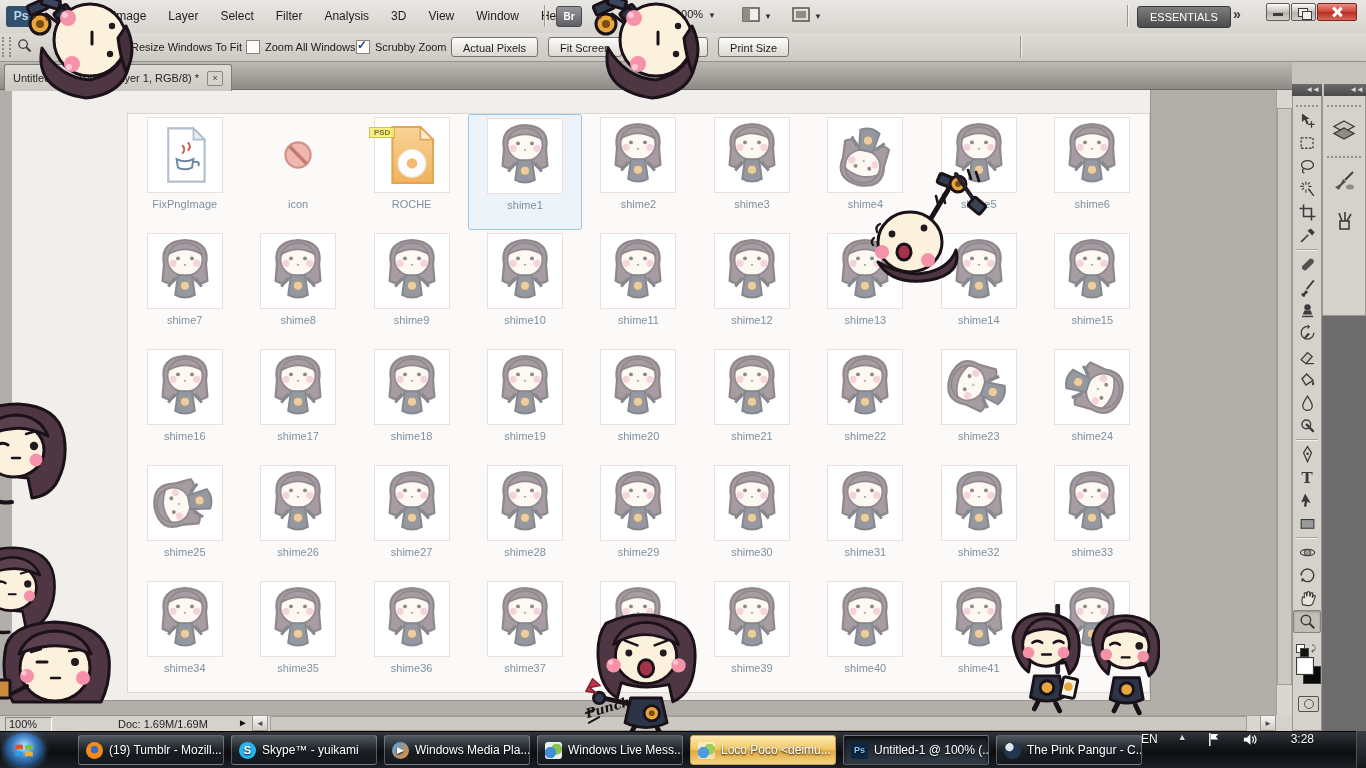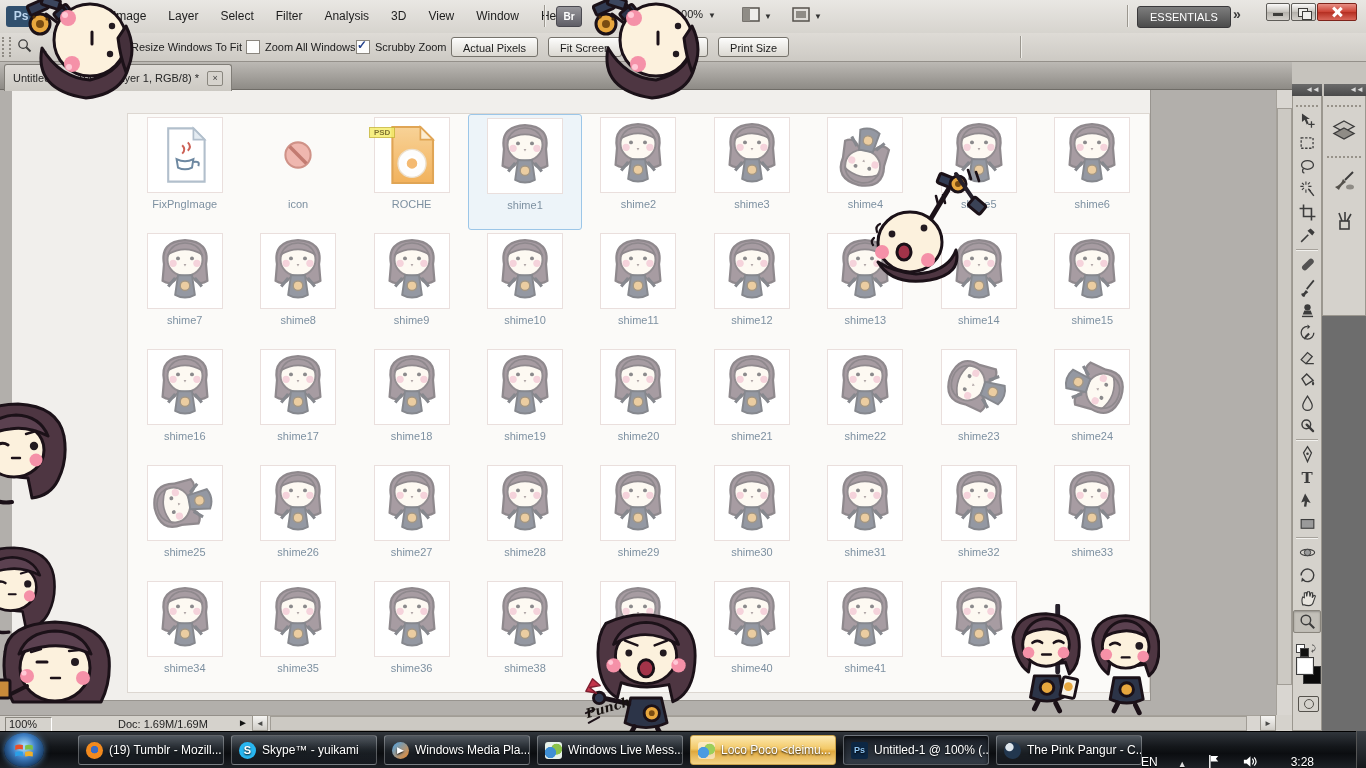--- a/index.html
+++ b/index.html
@@ -137,21 +137,21 @@
   .ticon.firefox{background:radial-gradient(circle at 50% 45%,#3a6bc4 0 28%,#f28a1e 32% 76%,#c6570e);}
   .ticon.skype{background:#28b6f0;color:#fff;font-size:11px;font-weight:bold;text-align:center;line-height:17px;}
   .ticon.skype::after{content:"S";}
   .ticon.wmp{background:linear-gradient(135deg,#4aa3e8,#f08a2a);color:#fff;font-size:9px;text-align:center;line-height:17px;}
   .ticon.wmp::after{content:"▶";}
   .ticon.wlm{border-radius:3px;background:radial-gradient(circle at 32% 62%,#3f8fd4 0 34%,transparent 38%),radial-gradient(circle at 68% 42%,#8bc34a 0 34%,transparent 38%),#e8f2ea;}
   .ticon.locopoco{border-radius:3px;background:radial-gradient(circle at 32% 62%,#4a9be0 0 34%,transparent 38%),radial-gradient(circle at 68% 42%,#9ccf5a 0 34%,transparent 38%),rgba(255,255,255,.5);}
   .ticon.photoshop{border-radius:2px;background:#0c2744;color:#8fc4f0;font-size:9px;font-weight:bold;text-align:center;line-height:17px;}
   .ticon.photoshop::after{content:"Ps";}
   .ticon.steam{background:radial-gradient(circle at 32% 30%,#dfe6ec 0 22%,#22374f 28%);}
-  #tray{position:absolute;right:52px;top:0;height:37px;display:flex;align-items:flex-end;gap:20px;color:#fff;font-size:12px;text-shadow:0 1px 1px #000;}
+  #tray{position:absolute;right:52px;top:0;height:37px;display:flex;align-items:flex-start;gap:20px;color:#fff;font-size:12px;text-shadow:0 1px 1px #000;}
   #tray .up{font-size:9px;color:#ddd;}
   #tray svg{width:15px;height:15px;}
   #tb-clock{margin-left:14px;}
   #show-desktop{right:0;top:731px;width:9px;height:37px;background:linear-gradient(#3a3f45,#16181c);
     border-left:1px solid #555;position:absolute;z-index:81;}
   
   .shimeji{z-index:70;}
   #punch-word{left:585px;top:700px;z-index:71;font-family:"DejaVu Serif",serif;font-style:italic;
     font-weight:bold;font-size:13px;color:#17110f;transform:rotate(-16deg);}
 </style>
@@ -842,20 +842,28 @@
             </div>
             <div class="lbl">shime35</div>
           </div>
           <div class="cell">
             <div class="thumb">
               <svg class="chibi" viewBox="0 0 44 50" style="transform: scaleX(-1);">
                 <use href="#sv-mini"></use>
               </svg>
             </div>
             <div class="lbl">shime36</div>
+          </div>
+          <div class="cell">
+            <div class="thumb">
+              <svg class="chibi" viewBox="0 0 44 50">
+                <use href="#sv-mini"></use>
+              </svg>
+            </div>
+            <div class="lbl">shime37</div>
           </div>
           <div class="cell">
             <div class="thumb">
               <svg class="chibi" viewBox="0 0 44 50" style="transform: scaleX(-1);">
                 <use href="#sv-mini"></use>
               </svg>
             </div>
             <div class="lbl">shime38</div>
           </div>
           <div class="cell">

